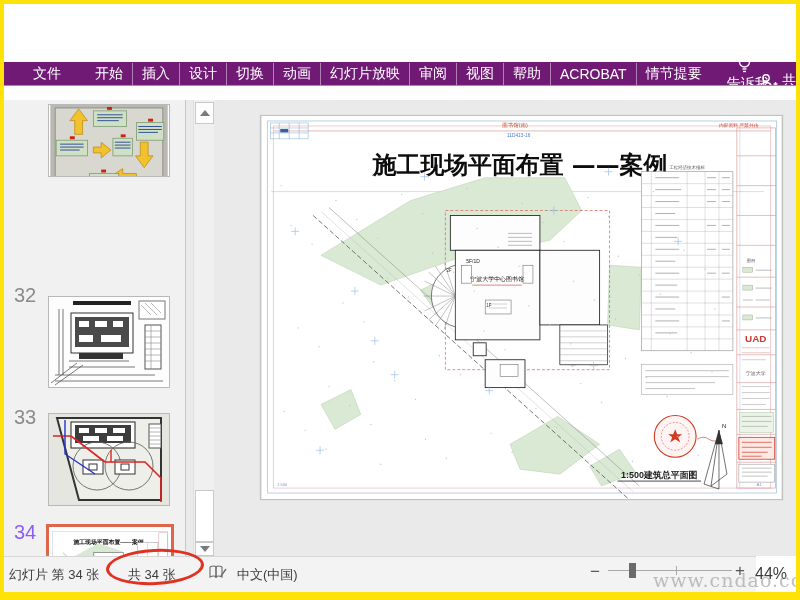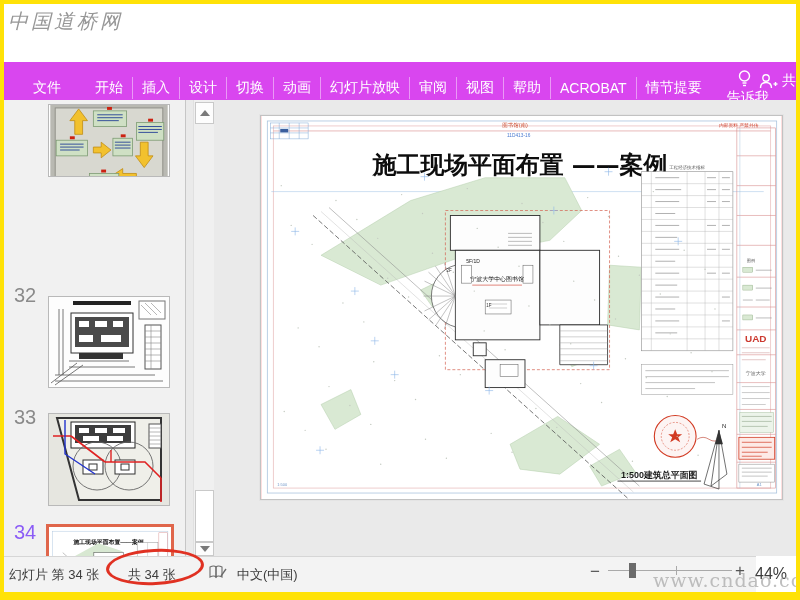--- a/index.html
+++ b/index.html
@@ -4,21 +4,21 @@
 <style>
   * { margin:0; padding:0; box-sizing:border-box; }
   html,body { width:800px; height:600px; overflow:hidden; }
   body { background:#ffe207; font-family:"Liberation Sans", sans-serif; position:relative; }
   .app { position:absolute; left:4px; top:4px; width:792px; height:588px; background:#fff; overflow:hidden; }
 
   
   .wm-top { position:absolute; left:4px; top:4px; font-family:"DejaVu Serif", serif; font-style:italic; font-size:20px; color:#979797; letter-spacing:3px; }
 
   
-  .ribbon { position:absolute; left:0; top:58px; width:792px; height:52px; background:#d946ef; color:#fff; display:flex; align-items:center; overflow:hidden; border-bottom:1px solid #cf8468; }
+  .ribbon { position:absolute; left:0; top:58px; width:792px; height:24px; background:#701a75; color:#fff; display:flex; align-items:center; overflow:hidden; border-bottom:1px solid #cf8468; }
   .ribbon .tab { font-size:14px; padding:0 9px; white-space:nowrap; cursor:default; }
   .ribbon .tab.file { margin-left:20px; margin-right:16px; }
   .ribbon .sep { width:1px; height:22px; background:rgba(255,255,255,.45); flex:0 0 1px; }
   .tellme { display:flex; align-items:center; margin-left:16px; white-space:nowrap; font-size:14px;flex-direction:column; }
   .tellme svg { margin-right:7px; }
   .share { position:absolute; right:-14px; top:0; height:38px; display:flex; align-items:center; font-size:14px; white-space:nowrap; }
   .share svg { margin-right:4px; }
 
   
   .content { position:absolute; left:0; top:96px; width:792px; height:456px; background:#eaeaea; }
@@ -61,21 +61,20 @@
 
   
   .red-circle { position:absolute; left:102px; top:545px; width:98px; height:36px; border:3px solid #e03122; border-radius:50%; transform:rotate(-3deg); pointer-events:none; z-index:30; }
   .wm-bottom { position:absolute; left:649px; top:565px; font-family:"DejaVu Serif", serif; font-size:19px; color:rgba(170,170,170,.75); letter-spacing:1px; pointer-events:none; z-index:31; white-space:nowrap; }
 </style>
 </head>
 <body>
 
 <div class="app">
 
-  <div class="wm-top">中国道桥网</div>
 
   <div class="ribbon">
     <div class="tab file">文件</div>
     <div class="tab">开始</div>
     <div class="sep"></div>
     <div class="tab">插入</div>
     <div class="sep"></div>
     <div class="tab">设计</div>
     <div class="sep"></div>
     <div class="tab">切换</div>

